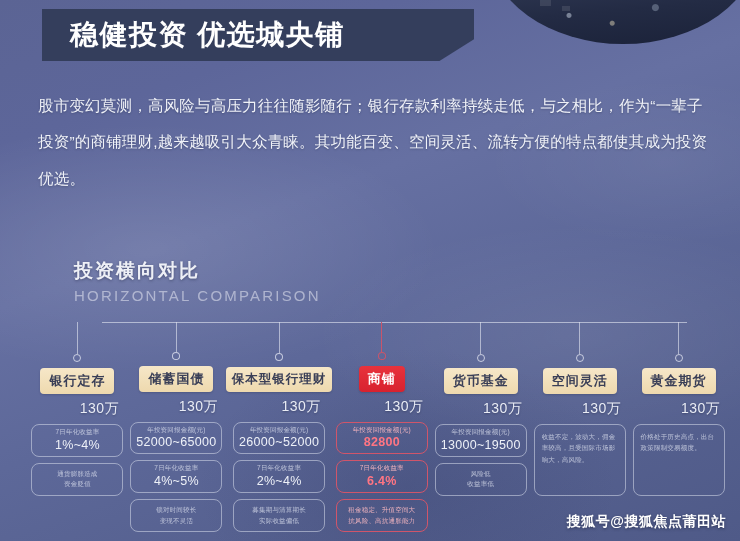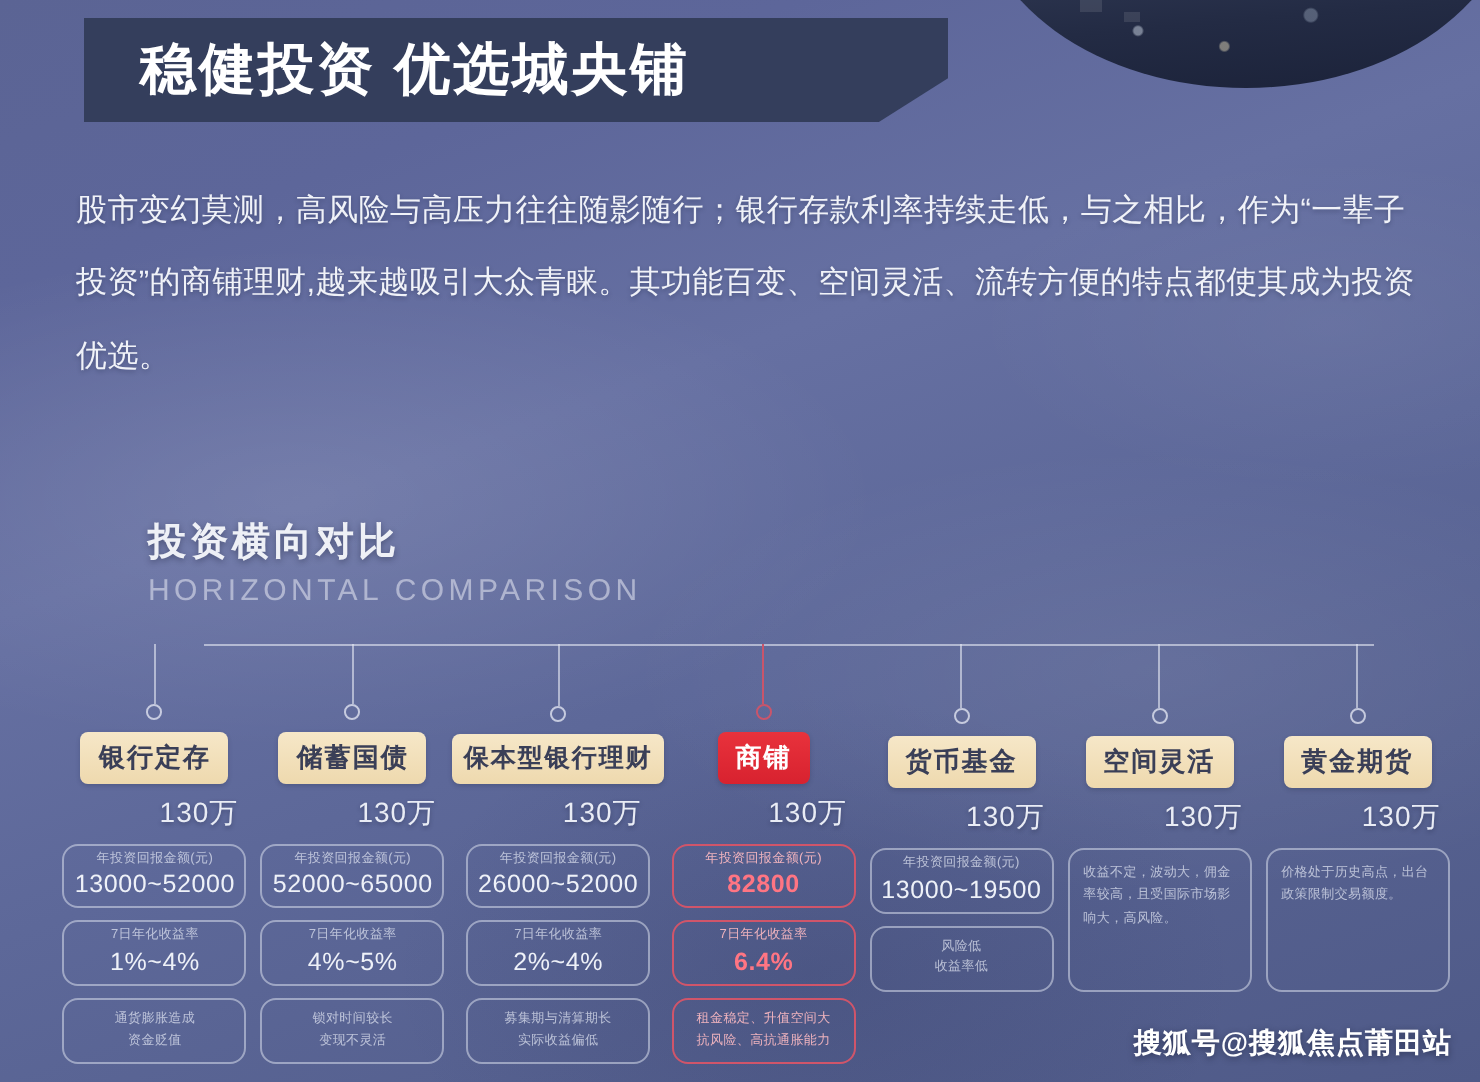--- a/index.html
+++ b/index.html
@@ -242,24 +242,20 @@
   <div class="chart">
     <div class="rail"></div>
     <div class="cols" id="cols">
         <div class="col">
           <div class="stem"></div>
           <div class="dot"></div>
           <div class="pill">银行定存</div>
           <div class="amount">130万</div>
           <div class="boxes">
             <div class="box">
-              <span class="k">年投资回报金额(元)</span>
-              <span class="v">13000~52000</span>
-            </div>
-            <div class="box">
               <span class="k">7日年化收益率</span>
               <span class="v">1%~4%</span>
             </div>
             <div class="box note">
               <span class="k">通货膨胀造成<br>资金贬值</span>
             </div>
           </div>
         </div>
         <div class="col">
           <div class="stem"></div>

